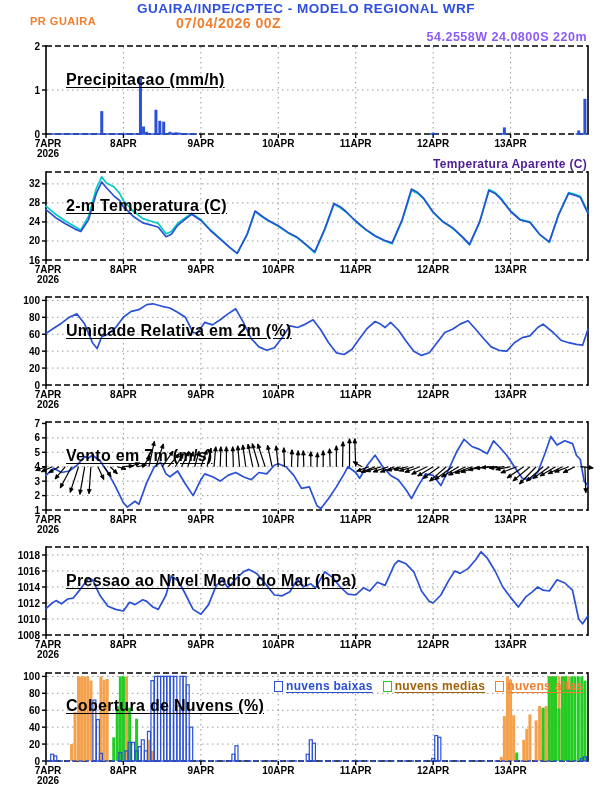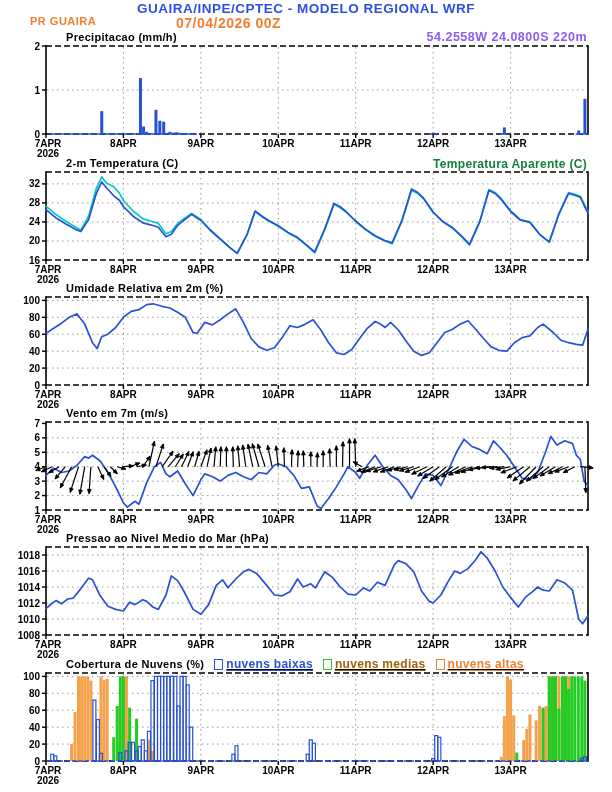--- a/index.html
+++ b/index.html
@@ -2,24 +2,24 @@
 <html><head>
 <meta charset="utf-8">
 <style>
   html,body{margin:0;padding:0;background:#ffffff;}
   body{width:612px;height:792px;position:relative;font-family:"Liberation Sans",sans-serif;overflow:hidden;}
   .abs{position:absolute;white-space:nowrap;}
   .hdr-title{top:1px;left:0;width:612px;text-align:center;font-size:13.5px;font-weight:bold;color:#2f4fe0;letter-spacing:.5px;}
   .hdr-station{top:15px;left:30px;font-size:11px;font-weight:bold;color:#f08030;letter-spacing:.5px;}
   .hdr-run{top:15px;left:176px;font-size:14px;font-weight:bold;color:#f08030;letter-spacing:.5px;}
   .hdr-coords{top:30px;right:25px;font-size:12.5px;font-weight:bold;color:#8b5cf6;letter-spacing:.5px;}
-  .ptitle{font-size:11px;font-weight:bold;color:#000;text-underline-offset:2px;letter-spacing:.3px;}
+  .ptitle{font-size:16px;font-weight:bold;color:#000;text-decoration:underline;text-underline-offset:2px;letter-spacing:.3px;margin-top:40px;}
   .rlabel{font-size:12px;font-weight:bold;letter-spacing:.3px;}
   .legend-row{display:flex;align-items:center;gap:4px;}
-  .legend-item{display:flex;align-items:center;gap:3px;margin-left:6px;text-decoration:underline;}
+  .legend-item{display:flex;align-items:center;gap:3px;margin-left:6px;}
   .swatch{width:7px;height:9px;border:1.6px solid;display:inline-block;background:#fff;}
   .ul{text-decoration:underline;text-underline-offset:2px;}
   svg{position:absolute;top:0;left:0;}
 </style>
 </head>
 <body>
 
 <div class="abs hdr-title">GUAIRA/INPE/CPTEC - MODELO REGIONAL WRF</div>
 <div class="abs hdr-station">PR GUAIRA</div>
 <div class="abs hdr-run">07/04/2026 00Z</div>
@@ -568,21 +568,21 @@
       <line x1="433.14285714285717" y1="761" x2="433.14285714285717" y2="765" stroke="#000" stroke-width="1.4"></line>
       <text x="433.14285714285717" y="774" font-family="&quot;Liberation Sans&quot;,sans-serif" font-weight="bold" fill="#000" font-size="10px" text-anchor="middle">12APR</text>
       <line x1="510.57142857142856" y1="761" x2="510.57142857142856" y2="765" stroke="#000" stroke-width="1.4"></line>
       <text x="510.57142857142856" y="774" font-family="&quot;Liberation Sans&quot;,sans-serif" font-weight="bold" fill="#000" font-size="10px" text-anchor="middle">13APR</text>
     </g>
   </svg>
 
 <div class="abs ptitle" style="top:31px;left:66px">Precipitacao (mm/h)</div>
 
 <div class="abs ptitle" style="top:157px;left:66px">2-m Temperatura (C)</div>
-<div class="abs rlabel" style="top:157px;right:25px;color:#15803d">Temperatura Aparente (C)</div>
+<div class="abs rlabel" style="top:157px;right:25px;color:#4c1d95">Temperatura Aparente (C)</div>
 
 <div class="abs ptitle" style="top:282px;left:66px">Umidade Relativa em 2m (%)</div>
 
 <div class="abs ptitle" style="top:407px;left:66px">Vento em 7m (m/s)</div>
 
 <div class="abs ptitle" style="top:532px;left:66px">Pressao ao Nivel Medio do Mar (hPa)</div>
 
 <div class="abs legend-row" style="top:657px;left:66px">
   <span class="ptitle">Cobertura de Nuvens (%)</span>
   <span class="legend-item">

